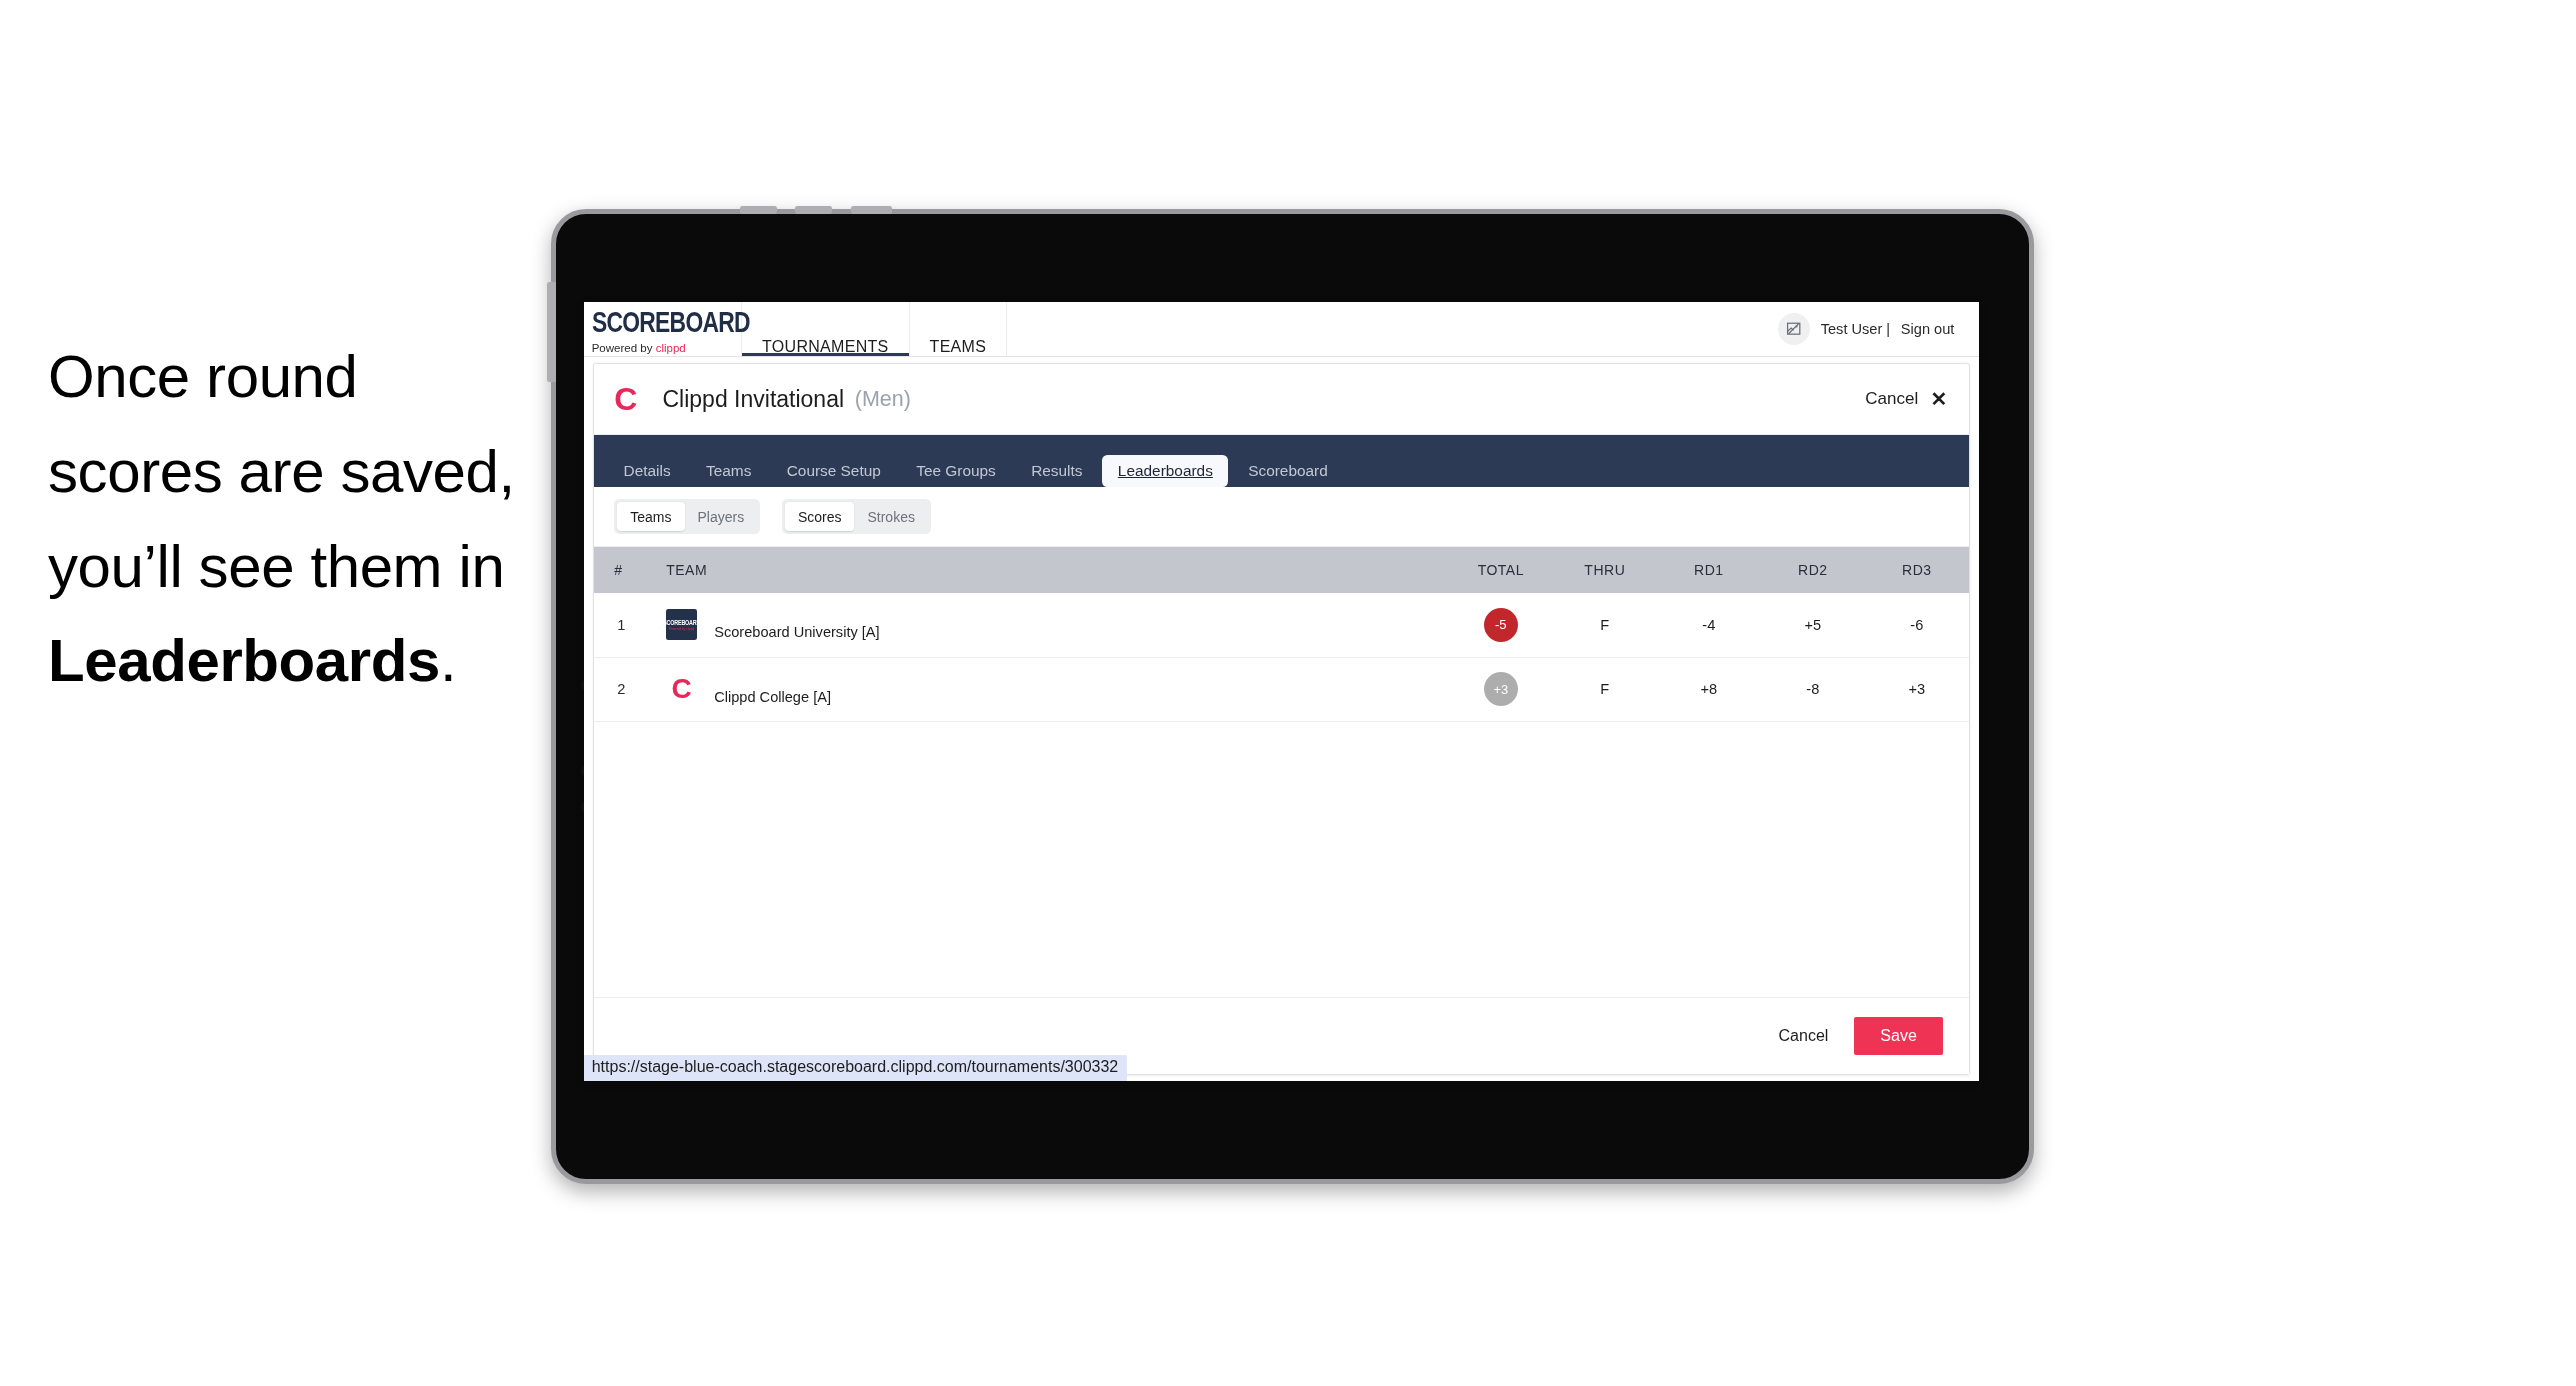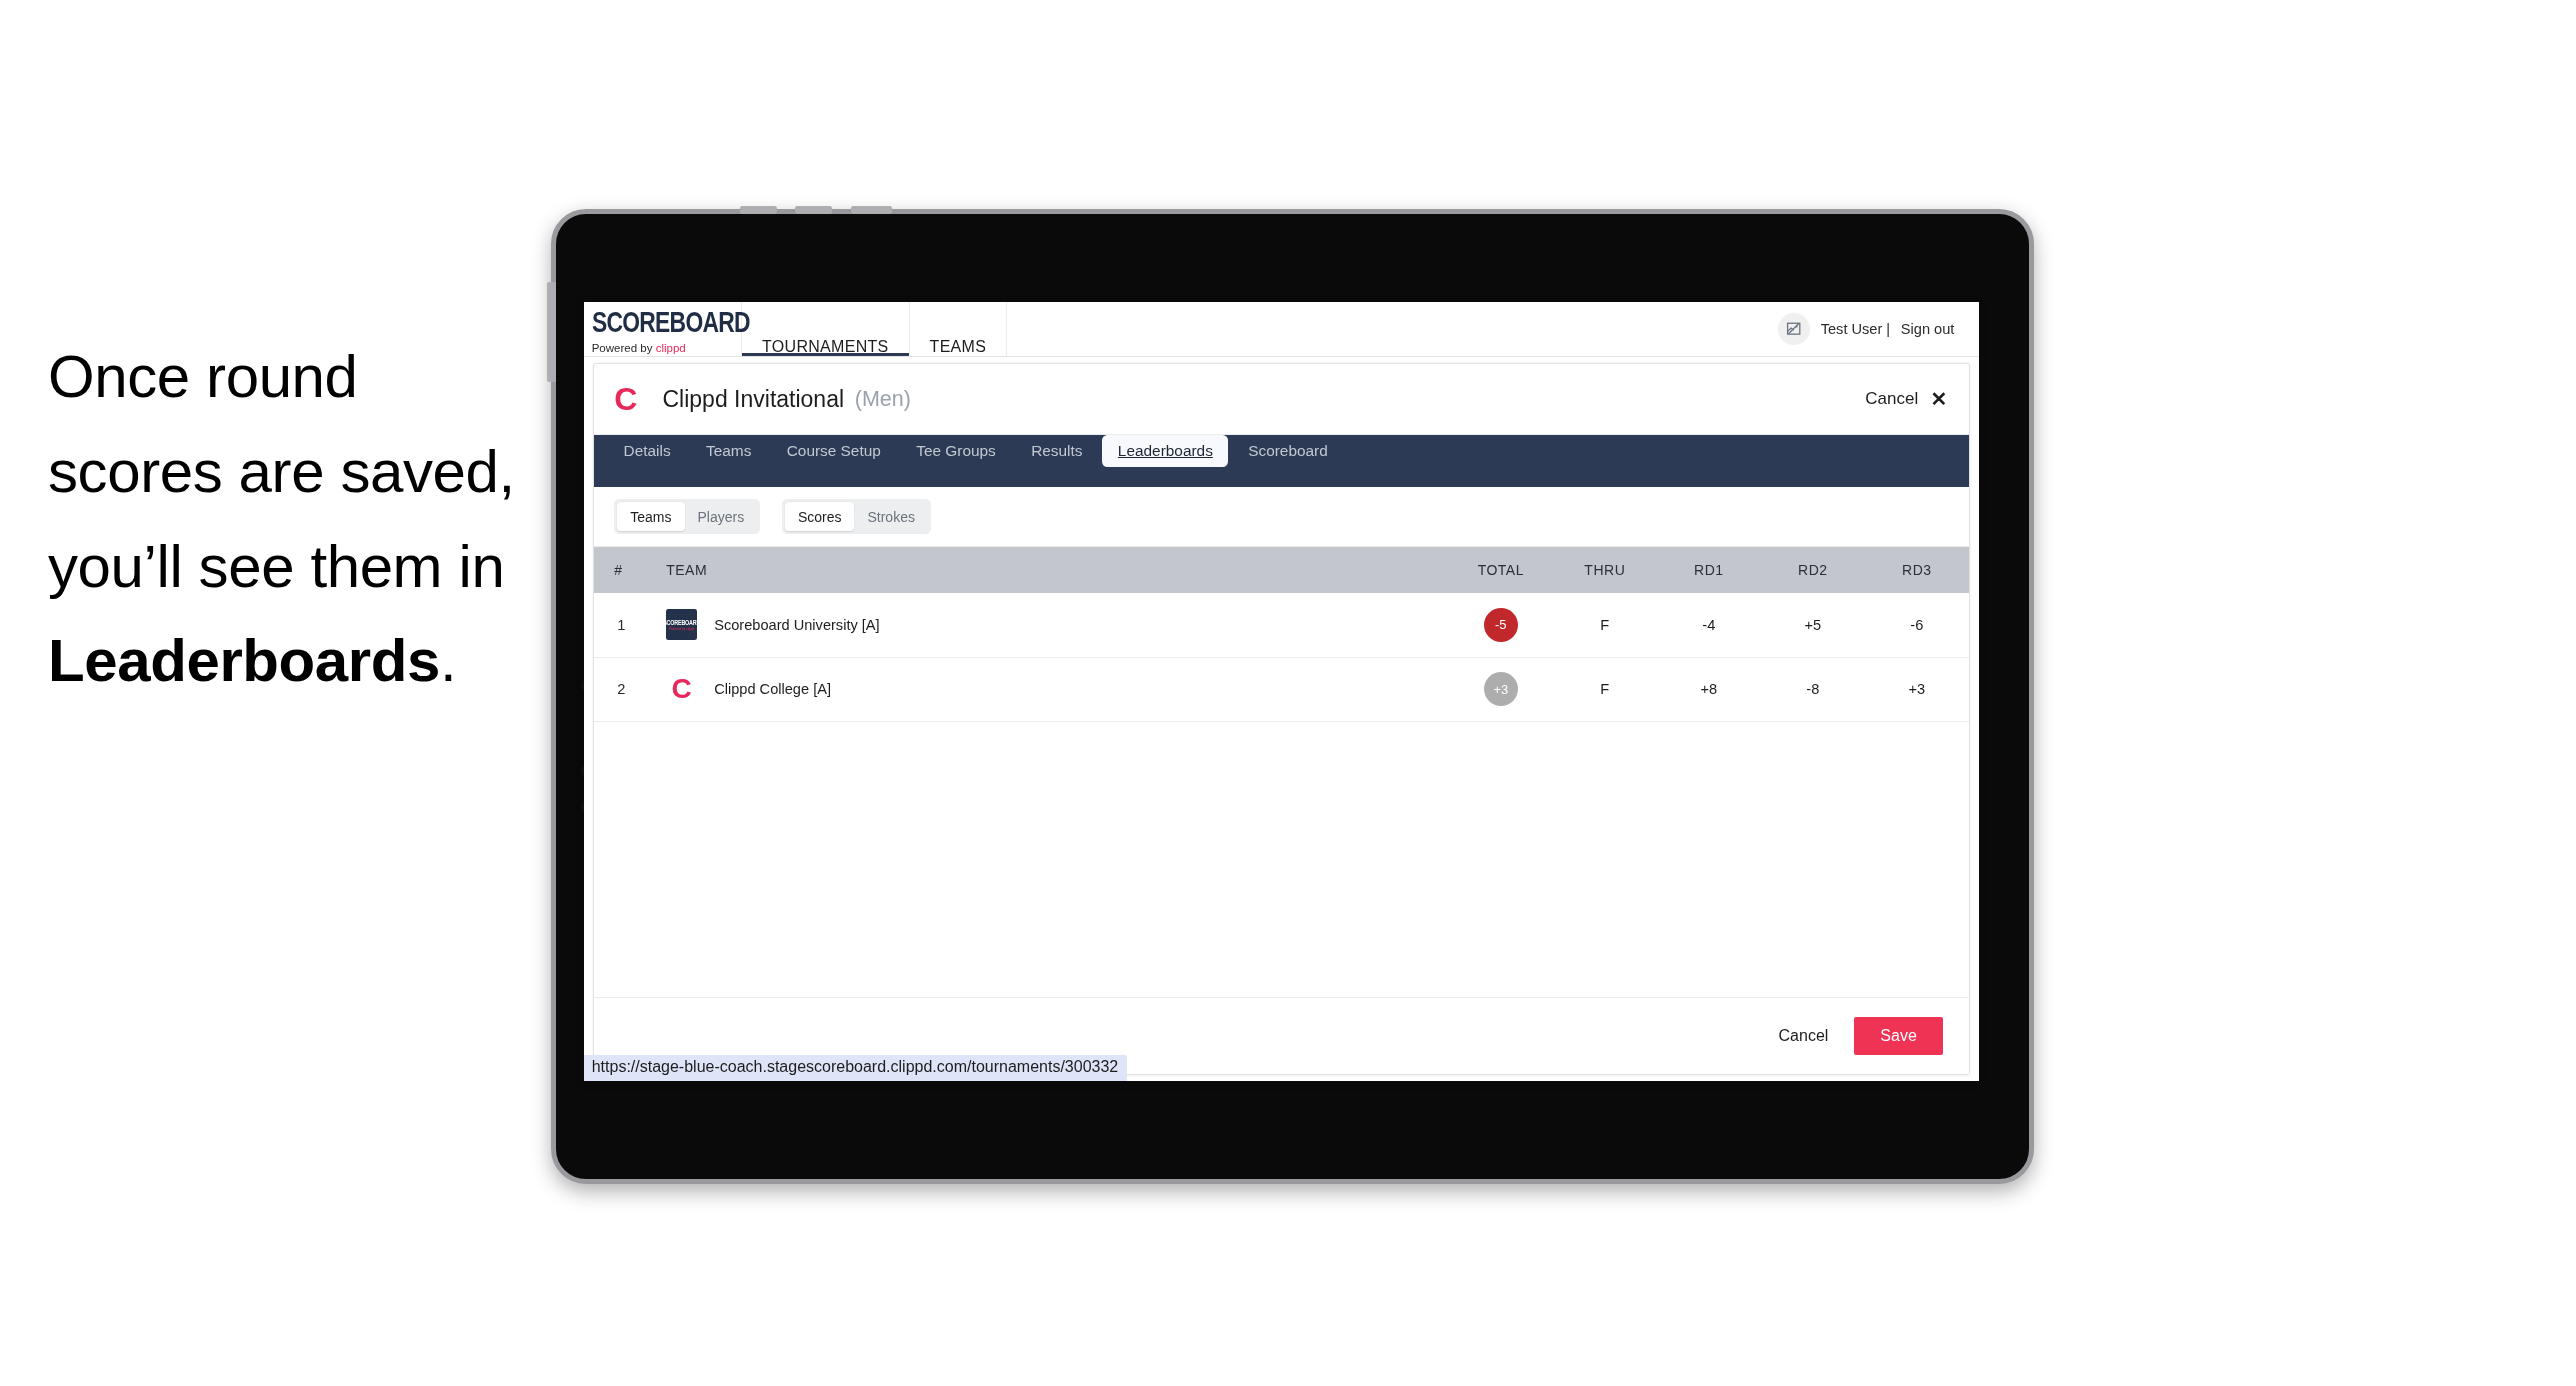--- a/index.html
+++ b/index.html
@@ -144,21 +144,21 @@
   #cancel-top {
     display:flex; align-items:center; gap:12.3px;
     font-size: 17px; color: #1d1d1d; cursor:pointer;
   }
   #cancel-top .x { font-size: 20px; font-weight: bold; }
 
   
   #tabstrip {
     height: 52px;
     background: #2c3a55;
-    display:flex; align-items:flex-start;
+    display:flex; align-items:flex-end;
     padding-left: 14px;
     gap: 4.6px;
   }
   .subtab {
     font-size: 15.4px;
     color: #c2c8d2;
     padding: 7px 15.4px;
     border-radius: 5.4px;
     cursor: pointer;
     white-space: nowrap;
@@ -196,21 +196,21 @@
     letter-spacing: 0.5px; text-align: center;
   }
   thead th.c-rank { width: 49px; text-align:left; padding-left: 20px; }
   thead th.c-team { text-align: left; padding-left: 23px; }
   thead th.c-num { width: 104px; }
 
   tbody tr { height: 64px; border-bottom: 0.8px solid #ededef; }
   tbody td { font-size: 14.6px; color: #1d1d1d; text-align:center; }
   tbody td.c-rank { text-align:left; padding-left: 23px; color:#2a2a2a; }
   tbody td.c-team { text-align:left; padding-left: 23px; }
-  .team-cell { display:flex; align-items:center; gap: 17px; }
+  .team-cell { display:flex; align-items:flex-end; gap: 17px; }
   .team-logo-img {
     width: 31px; height: 31px; background:#24314a; border-radius:2.3px;
     display:flex; flex-direction:column; align-items:center; justify-content:center;
   }
   .team-logo-img .tl-word {
     font-size: 5.4px; color:#ffffff; font-weight:bold; letter-spacing:-0.2px; transform:scaleY(1.25);
   }
   .team-logo-img .tl-sub { font-size: 3.1px; color:#e8275a; margin-top:2.3px; }
   .team-logo-c { width:31px; height:31px; display:flex; align-items:center; justify-content:center; }
   .team-logo-c span { font-size: 28px; font-weight:bold; color:#e8275a; line-height:1; }

